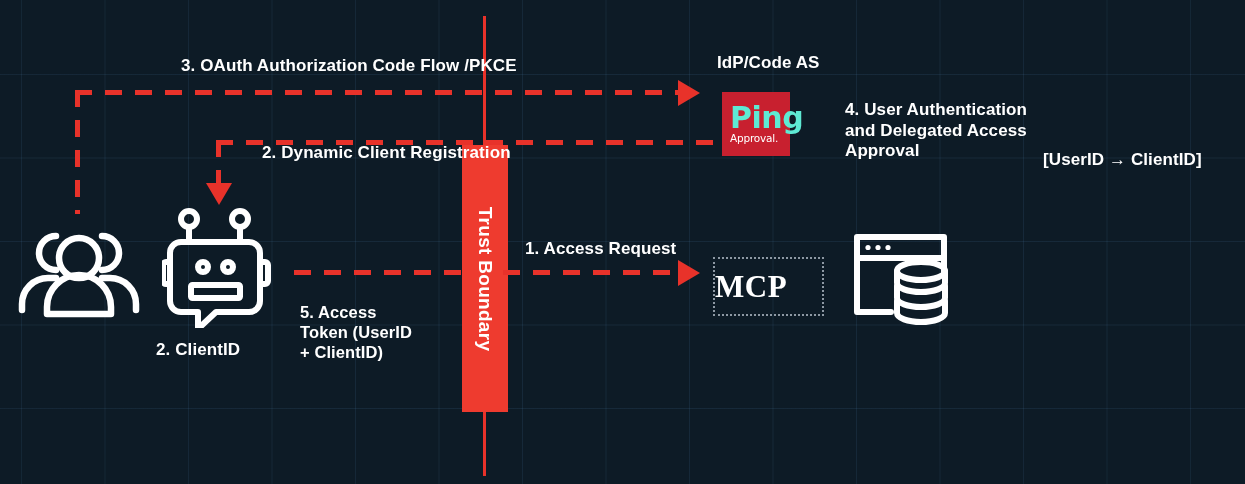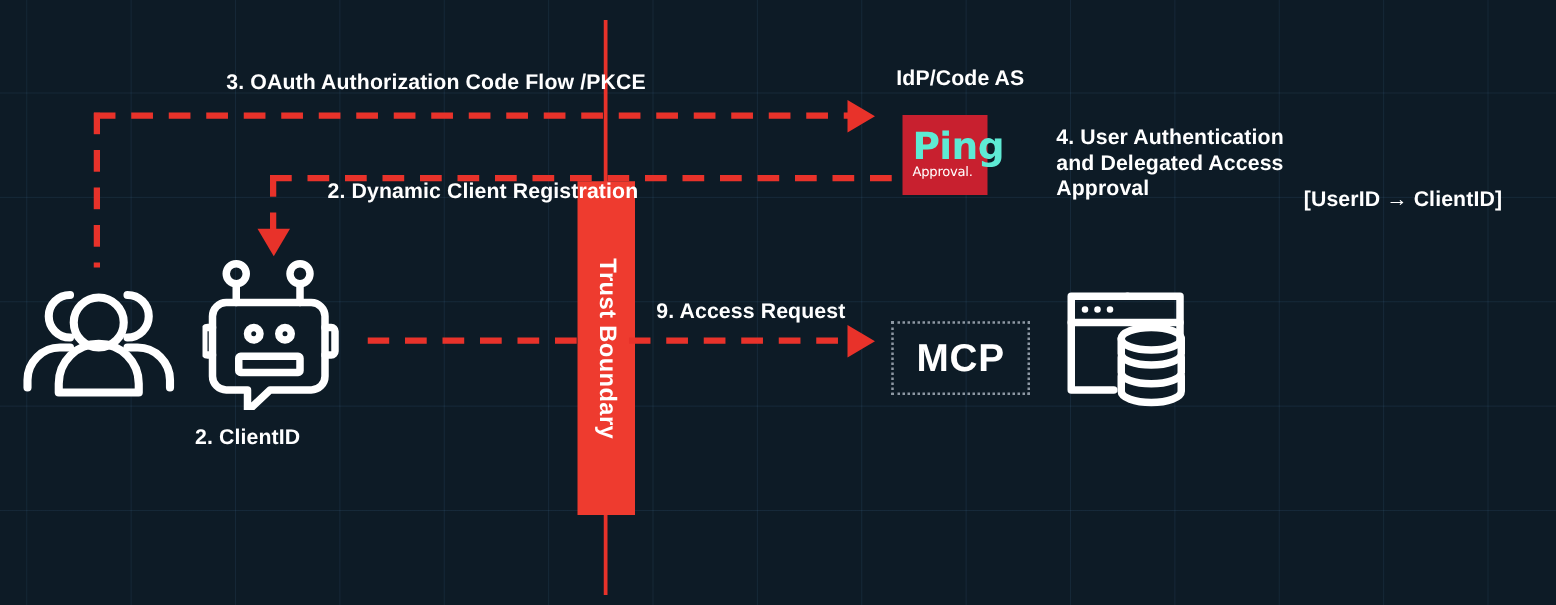--- a/index.html
+++ b/index.html
@@ -115,22 +115,23 @@
     line-height: 1;
     margin-top: 1px;
     letter-spacing: -.2px;
   }
 
   
   #mcp-box {
     border: 2px dotted #8d98a3;
     display: flex;
     align-items: center;
-    justify-content: center;
+    justify-content: flex-start;
     box-sizing: border-box;
+    font-family: Liberation Serif, serif;
   }
   #mcp-box span {
     color: #ffffff;
     font-weight: bold;
     font-size: 31px;
     letter-spacing: .5px;
   }
   svg { display: block; }
 </style>
 </head>
@@ -198,22 +199,25 @@
       <circle cx="41" cy="61" r="5"></circle>
       <circle cx="66" cy="61" r="5"></circle>
 
       <rect x="29" y="79" width="49" height="13" rx="1.5"></rect>
     </svg>
   </div>
 
   <div class="abs lbl lbl-17" style="left:156px; top:340px;">2. ClientID</div>
 
   <div class="abs dash-h" style="left:294px; top:270px; width:176px;"></div>
-
-  <div class="abs lbl lbl-17" style="left:525px; top:239px;">9. Access Request</div>
+  <div class="abs lbl lbl-16" style="left:300px; top:302px;">5. Access
+Token (UserID
++ ClientID)</div>
+
+  <div class="abs lbl lbl-17" style="left:525px; top:239px;">1. Access Request</div>
   <div class="abs dash-h" style="left:503px; top:270px; width:176px;"></div>
   <div class="abs arrow-r" style="left:678px; top:259.5px;"></div>
 
   <div class="abs" id="mcp-box" style="left:713px; top:257px; width:111px; height:59px;">
     <span>MCP</span>
   </div>
 
   <div class="abs" style="left:853px; top:233px; width:102px; height:93px;">
     <svg viewBox="0 0 102 93" width="102" height="93" fill="none" stroke="#ffffff" stroke-width="6" stroke-linecap="round" stroke-linejoin="round">
 

